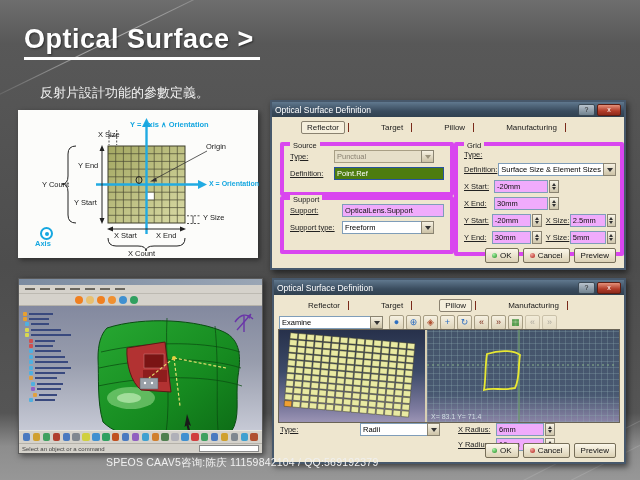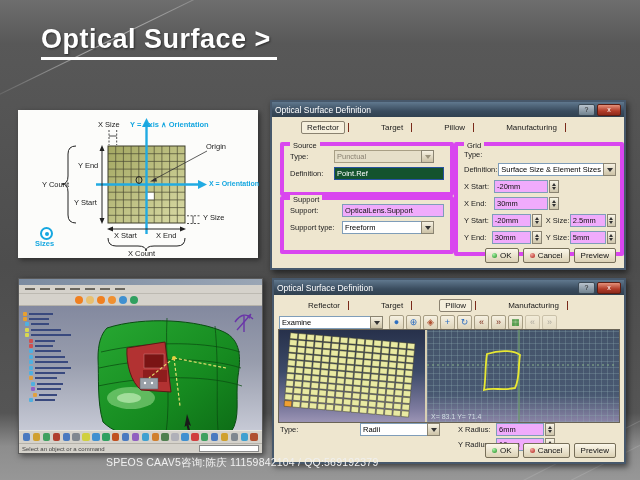--- a/index.html
+++ b/index.html
@@ -5,21 +5,21 @@
   html,body{margin:0;padding:0;background:#222;}
   #slide{position:relative;width:640px;height:480px;overflow:hidden;
     font-family:"Liberation Sans",sans-serif;
     background:linear-gradient(180deg,#6e6e6e 0%,#585858 9%,#4d4d4d 55%,#555555 86%,#8d8d8d 93%,#979797 100%);}
   .diagline{position:absolute;height:1px;background:linear-gradient(90deg,rgba(255,255,255,0),rgba(255,255,255,.55),rgba(255,255,255,0));}
   #dline1{left:-40px;top:40px;width:300px;transform:rotate(-26deg);}
   #dline2{left:470px;top:446px;width:240px;transform:rotate(-27deg);opacity:.5;}
   #dline3{left:500px;top:460px;width:220px;transform:rotate(-27deg);opacity:.35;}
 
   
-  #title{position:absolute;left:41px;top:24px;color:#fff;font-size:27px;font-weight:bold;
+  #title{position:absolute;left:24px;top:24px;color:#fff;font-size:27px;font-weight:bold;
     border-bottom:3px solid #fff;padding:0 6px 2px 0;letter-spacing:.5px;text-shadow:1px 1px 2px rgba(0,0,0,.5);}
   #subtitle{position:absolute;left:40px;top:84px;color:#f2f2f2;font-size:13px;}
   #footer{position:absolute;left:106px;top:456px;color:#f0f0f0;font-size:10.5px;letter-spacing:.2px;}
 
   
   #diagram{position:absolute;left:18px;top:110px;width:240px;height:148px;background:#fcfcfa;
     box-shadow:2px 2px 5px rgba(0,0,0,.45);}
   #diagram svg{position:absolute;left:0;top:0;}
   .dl{position:absolute;font-size:7.5px;color:#222;white-space:nowrap;}
   .dl.cyan{color:#16a7e0;font-weight:bold;font-size:7.5px;}
@@ -33,23 +33,23 @@
   .tbtn{height:10px;border-radius:2px;font-size:7px;line-height:9px;text-align:center;margin-left:2px;}
   .tbtn.help{width:15px;background:linear-gradient(#b8c2cc,#70828f);border:1px solid #3c4a56;color:#222;}
   .tbtn.close{width:22px;background:linear-gradient(#e5917a,#b13b28 60%,#8e2a1b);border:1px solid #5e1d12;color:#fff;}
   .tabs{display:flex;align-items:center;padding:4px 5px 1px 5px;}
   .tab{font-size:8px;color:#1a1a1a;padding:1px 5px;margin-left:24px;}
   .tab.active{border:1px solid #8a8270;background:#f5efdc;border-radius:2px;}
   .tsep{width:1px;height:9px;background:#7a2a1a;margin:0 3px;}
   .group{position:absolute;border:4px solid #d946ef;border-radius:2px;}
   .glabel{position:absolute;top:-5px;left:6px;background:#eee6cf;padding:0 3px;font-size:7.5px;color:#222;}
   .frow{display:flex;align-items:center;}
-  .flabel{font-size:7.5px;color:#222;white-space:nowrap;}
+  .flabel{font-size:7.5px;color:#222;white-space:nowrap;text-decoration:underline;}
   .tf{height:11px;background:#f0abfc;border:1px solid #7f9db9;font-size:7.5px;color:#111;display:flex;align-items:center;padding:0 2px;white-space:nowrap;overflow:hidden;}
-  .tf.sel{background:#14532d;color:#fff;border-color:#27529f;}
+  .tf.sel{background:#4d7c0f;color:#fff;border-color:#27529f;}
   .dd{display:flex;align-items:stretch;height:13px;}
   .dd .val{flex:1;background:#fff;border:1px solid #7f9db9;border-right:none;font-size:7.5px;display:flex;align-items:center;padding:0 2px;white-space:nowrap;overflow:hidden;}
   .dd .arr{width:11px;background:linear-gradient(#f6f1e2,#ccc2a6);border:1px solid #8a8472;display:flex;align-items:center;justify-content:center;}
   .dd .arr::after{content:"";border:3px solid transparent;border-top:4px solid #333;margin-top:4px;}
   .dd.dis .val{background:#e6dfc9;color:#8a8272;border-color:#a89f85;}
   .dd.dis .arr::after{border-top-color:#9a927c;}
   .spin{width:10px;height:13px;background:linear-gradient(#f8f4e6,#cfc6ac);border:1px solid #8a8472;display:flex;flex-direction:column;align-items:center;justify-content:center;gap:1px;box-sizing:border-box;margin-left:1px;}
   .spin i{display:block;width:0;height:0;border-left:2.5px solid transparent;border-right:2.5px solid transparent;}
   .spin i.up{border-bottom:3px solid #333;}
   .spin i.dn{border-top:3px solid #333;}
@@ -107,20 +107,21 @@
 </style>
 </head>
 <body>
 
 <div id="slide">
   <div class="diagline" id="dline1"></div>
   <div class="diagline" id="dline2"></div>
   <div class="diagline" id="dline3"></div>
 
   <div id="title">Optical Surface &gt;</div>
+  <div id="subtitle">反射片設計功能的參數定義。</div>
 
   <div id="diagram">
     <svg width="240" height="148">
       <defs>
         <linearGradient id="cellgrad" x1="0" y1="0" x2="1" y2="1">
           <stop offset="0" stop-color="#a3a761"></stop>
             <stop offset="1" stop-color="#d9daa5"></stop>
         </linearGradient>
       </defs>
       <rect x="90" y="36" width="77" height="77" fill="url(#cellgrad)" stroke="#3d3d2a" stroke-width="1"></rect>
@@ -149,33 +150,33 @@
       <line x1="91" y1="26" x2="98.7" y2="26" stroke="#222" stroke-width="0.8"></line>
 
       <line x1="169" y1="105.8" x2="182" y2="105.8" stroke="#222" stroke-width="0.8" stroke-dasharray="2,1.5"></line>
       <line x1="169" y1="113.5" x2="182" y2="113.5" stroke="#222" stroke-width="0.8" stroke-dasharray="2,1.5"></line>
       <line x1="175" y1="105.8" x2="175" y2="113.5" stroke="#222" stroke-width="0.8"></line>
 
       <line x1="189" y1="41" x2="135" y2="70" stroke="#333" stroke-width="0.8"></line>
       <polygon points="132,71.5 138,67.5 139,71.5" fill="#333"></polygon>
       <ellipse cx="121" cy="70" rx="3" ry="3.4" stroke="#222" stroke-width="1" fill="none"></ellipse>
     </svg>
-    <div class="dl" style="left:80px;top:10px">X Size</div>
+    <div class="dl" style="left:80px;top:20px">X Size</div>
     <div class="dl cyan" style="left:112px;top:10px">Y = Axis ∧ Orientation</div>
     <div class="dl" style="left:188px;top:32px">Origin</div>
     <div class="dl cyan" style="left:191px;top:70px;font-size:7px">X = Orientation</div>
     <div class="dl" style="left:60px;top:51px">Y End</div>
     <div class="dl" style="left:24px;top:70px">Y Count</div>
     <div class="dl" style="left:56px;top:88px">Y Start</div>
     <div class="dl" style="left:185px;top:103px">Y Size</div>
     <div class="dl" style="left:96px;top:121px">X Start</div>
     <div class="dl" style="left:138px;top:121px">X End</div>
     <div class="dl" style="left:110px;top:139px">X Count</div>
     <div id="axis-glyph"></div>
-    <div class="dl cyan" style="left:17px;top:129px">Sizes</div>
+    <div class="dl cyan" style="left:17px;top:129px">Axis</div>
   </div>
 
   <div class="dlg" id="osd1">
     <div class="tbar">
       <span>Optical Surface Definition</span>
       <span class="sp"></span>
       <span class="tbtn help">?</span>
       <span class="tbtn close">x</span>
     </div>
     <div class="tabs">

